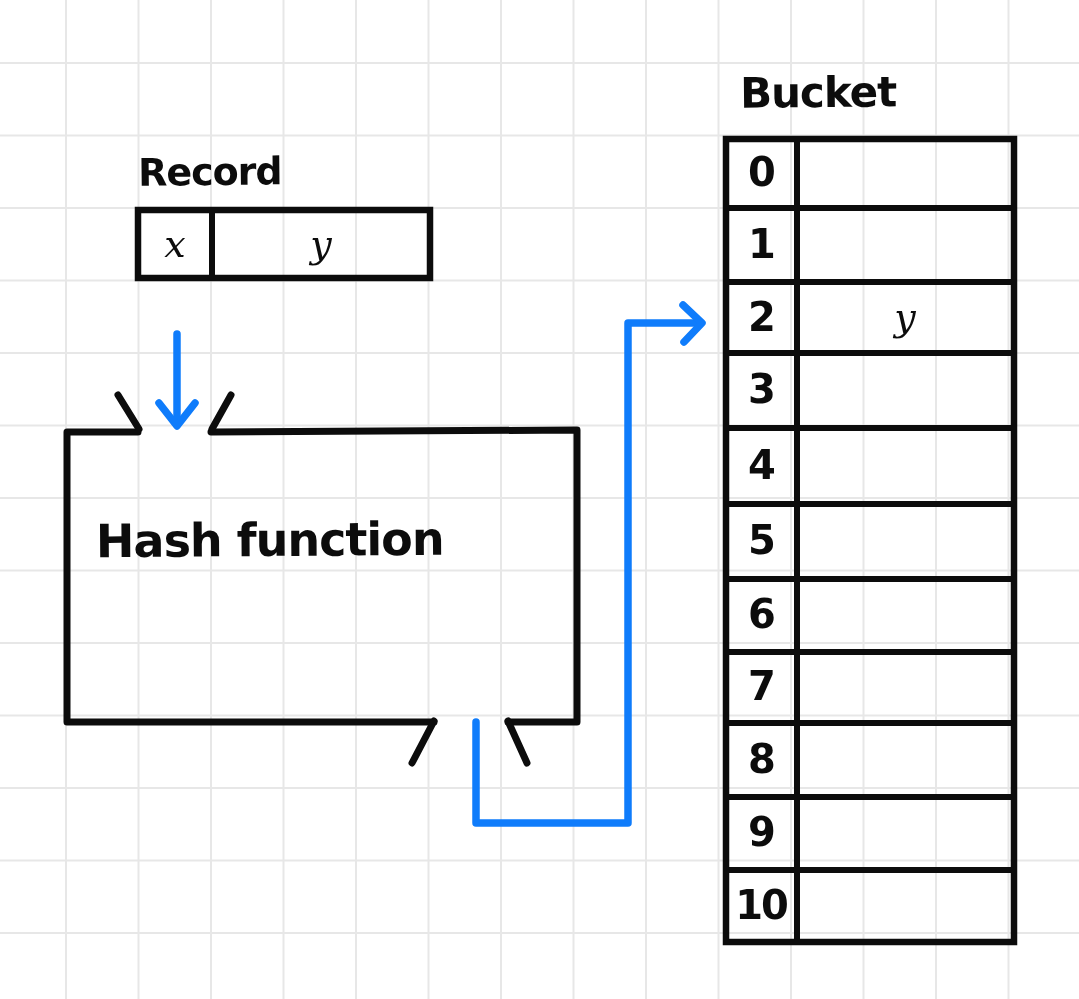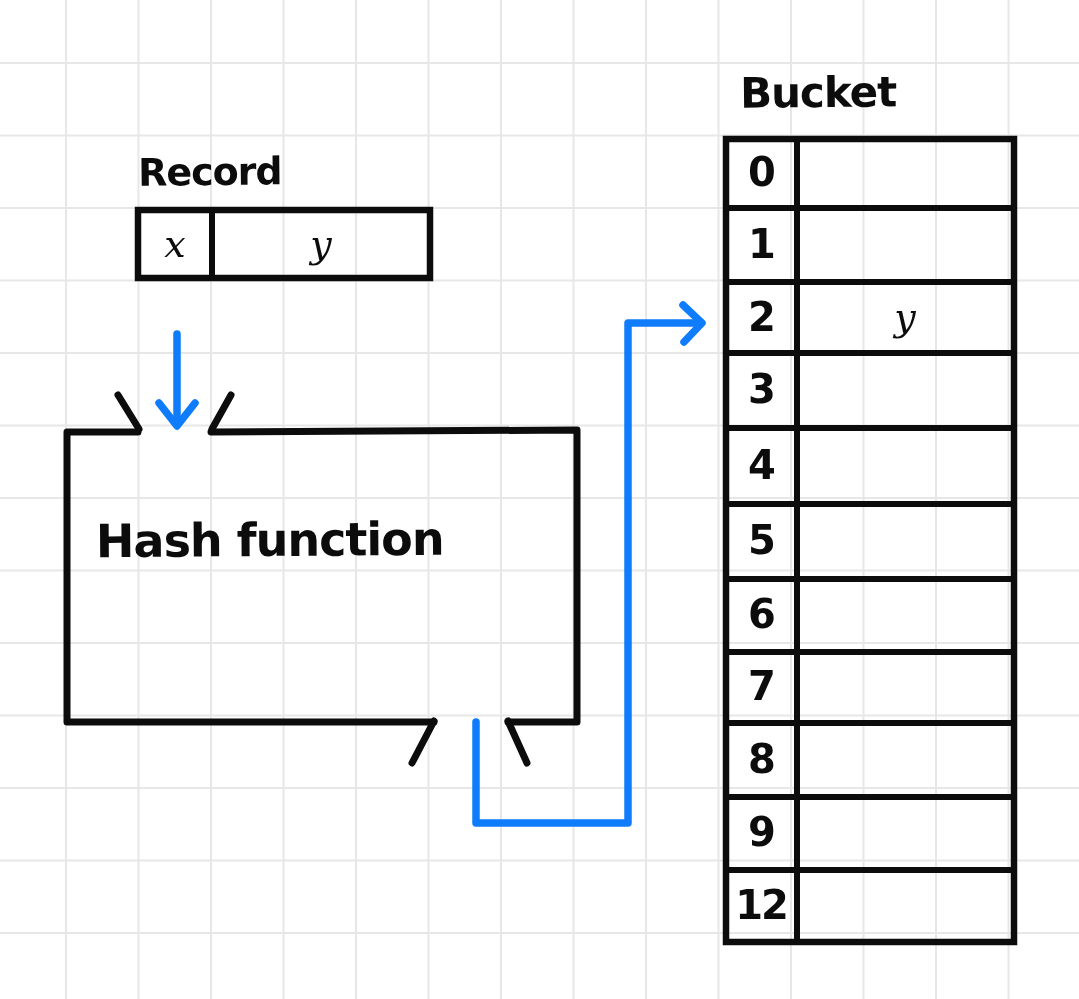--- a/index.html
+++ b/index.html
@@ -117,21 +117,21 @@
   <div class="label cell-num centered" style="top:173px">0</div>
   <div class="label cell-num centered" style="top:245px">1</div>
   <div class="label cell-num centered" style="top:318px">2</div>
   <div class="label cell-num centered" style="top:390px">3</div>
   <div class="label cell-num centered" style="top:466px">4</div>
   <div class="label cell-num centered" style="top:541px">5</div>
   <div class="label cell-num centered" style="top:615px">6</div>
   <div class="label cell-num centered" style="top:687px">7</div>
   <div class="label cell-num centered" style="top:760px">8</div>
   <div class="label cell-num centered" style="top:833px">9</div>
-  <div class="label cell-num centered" style="top:906px">12</div>
+  <div class="label cell-num centered" style="top:906px">10</div>
 
   <div class="label script cell-val centered" style="top:173px"></div>
   <div class="label script cell-val centered" style="top:245px"></div>
   <div class="label script cell-val centered" style="top:318px">y</div>
   <div class="label script cell-val centered" style="top:390px"></div>
   <div class="label script cell-val centered" style="top:466px"></div>
   <div class="label script cell-val centered" style="top:541px"></div>
   <div class="label script cell-val centered" style="top:615px"></div>
   <div class="label script cell-val centered" style="top:687px"></div>
   <div class="label script cell-val centered" style="top:760px"></div>

